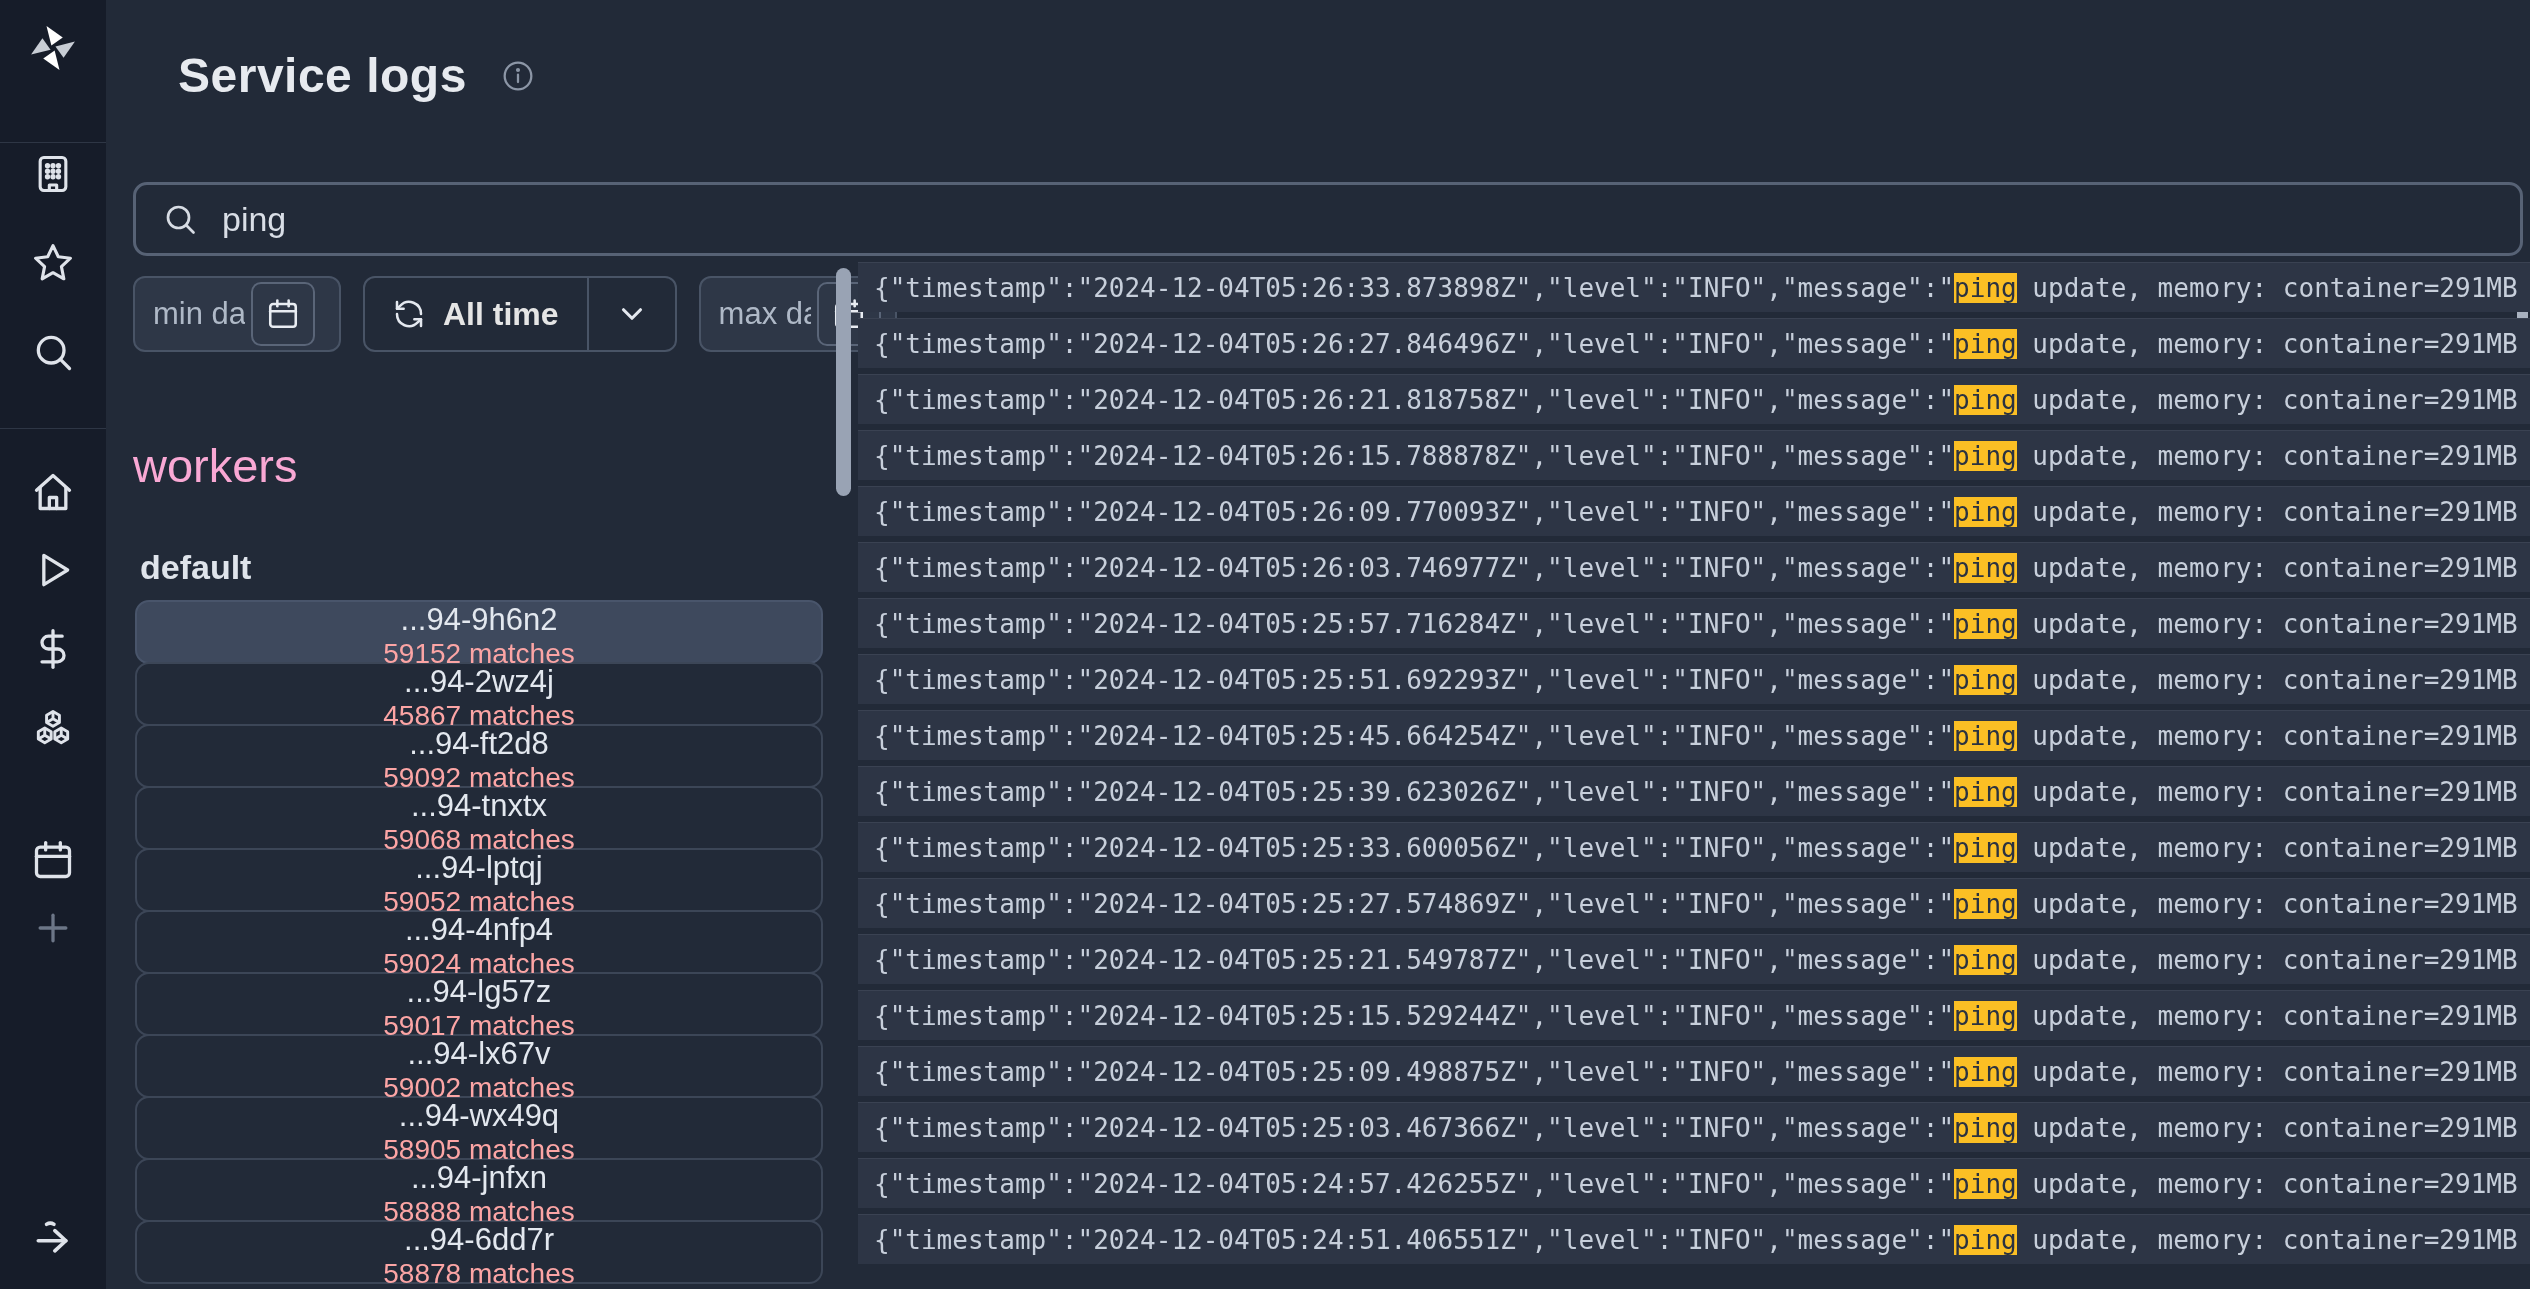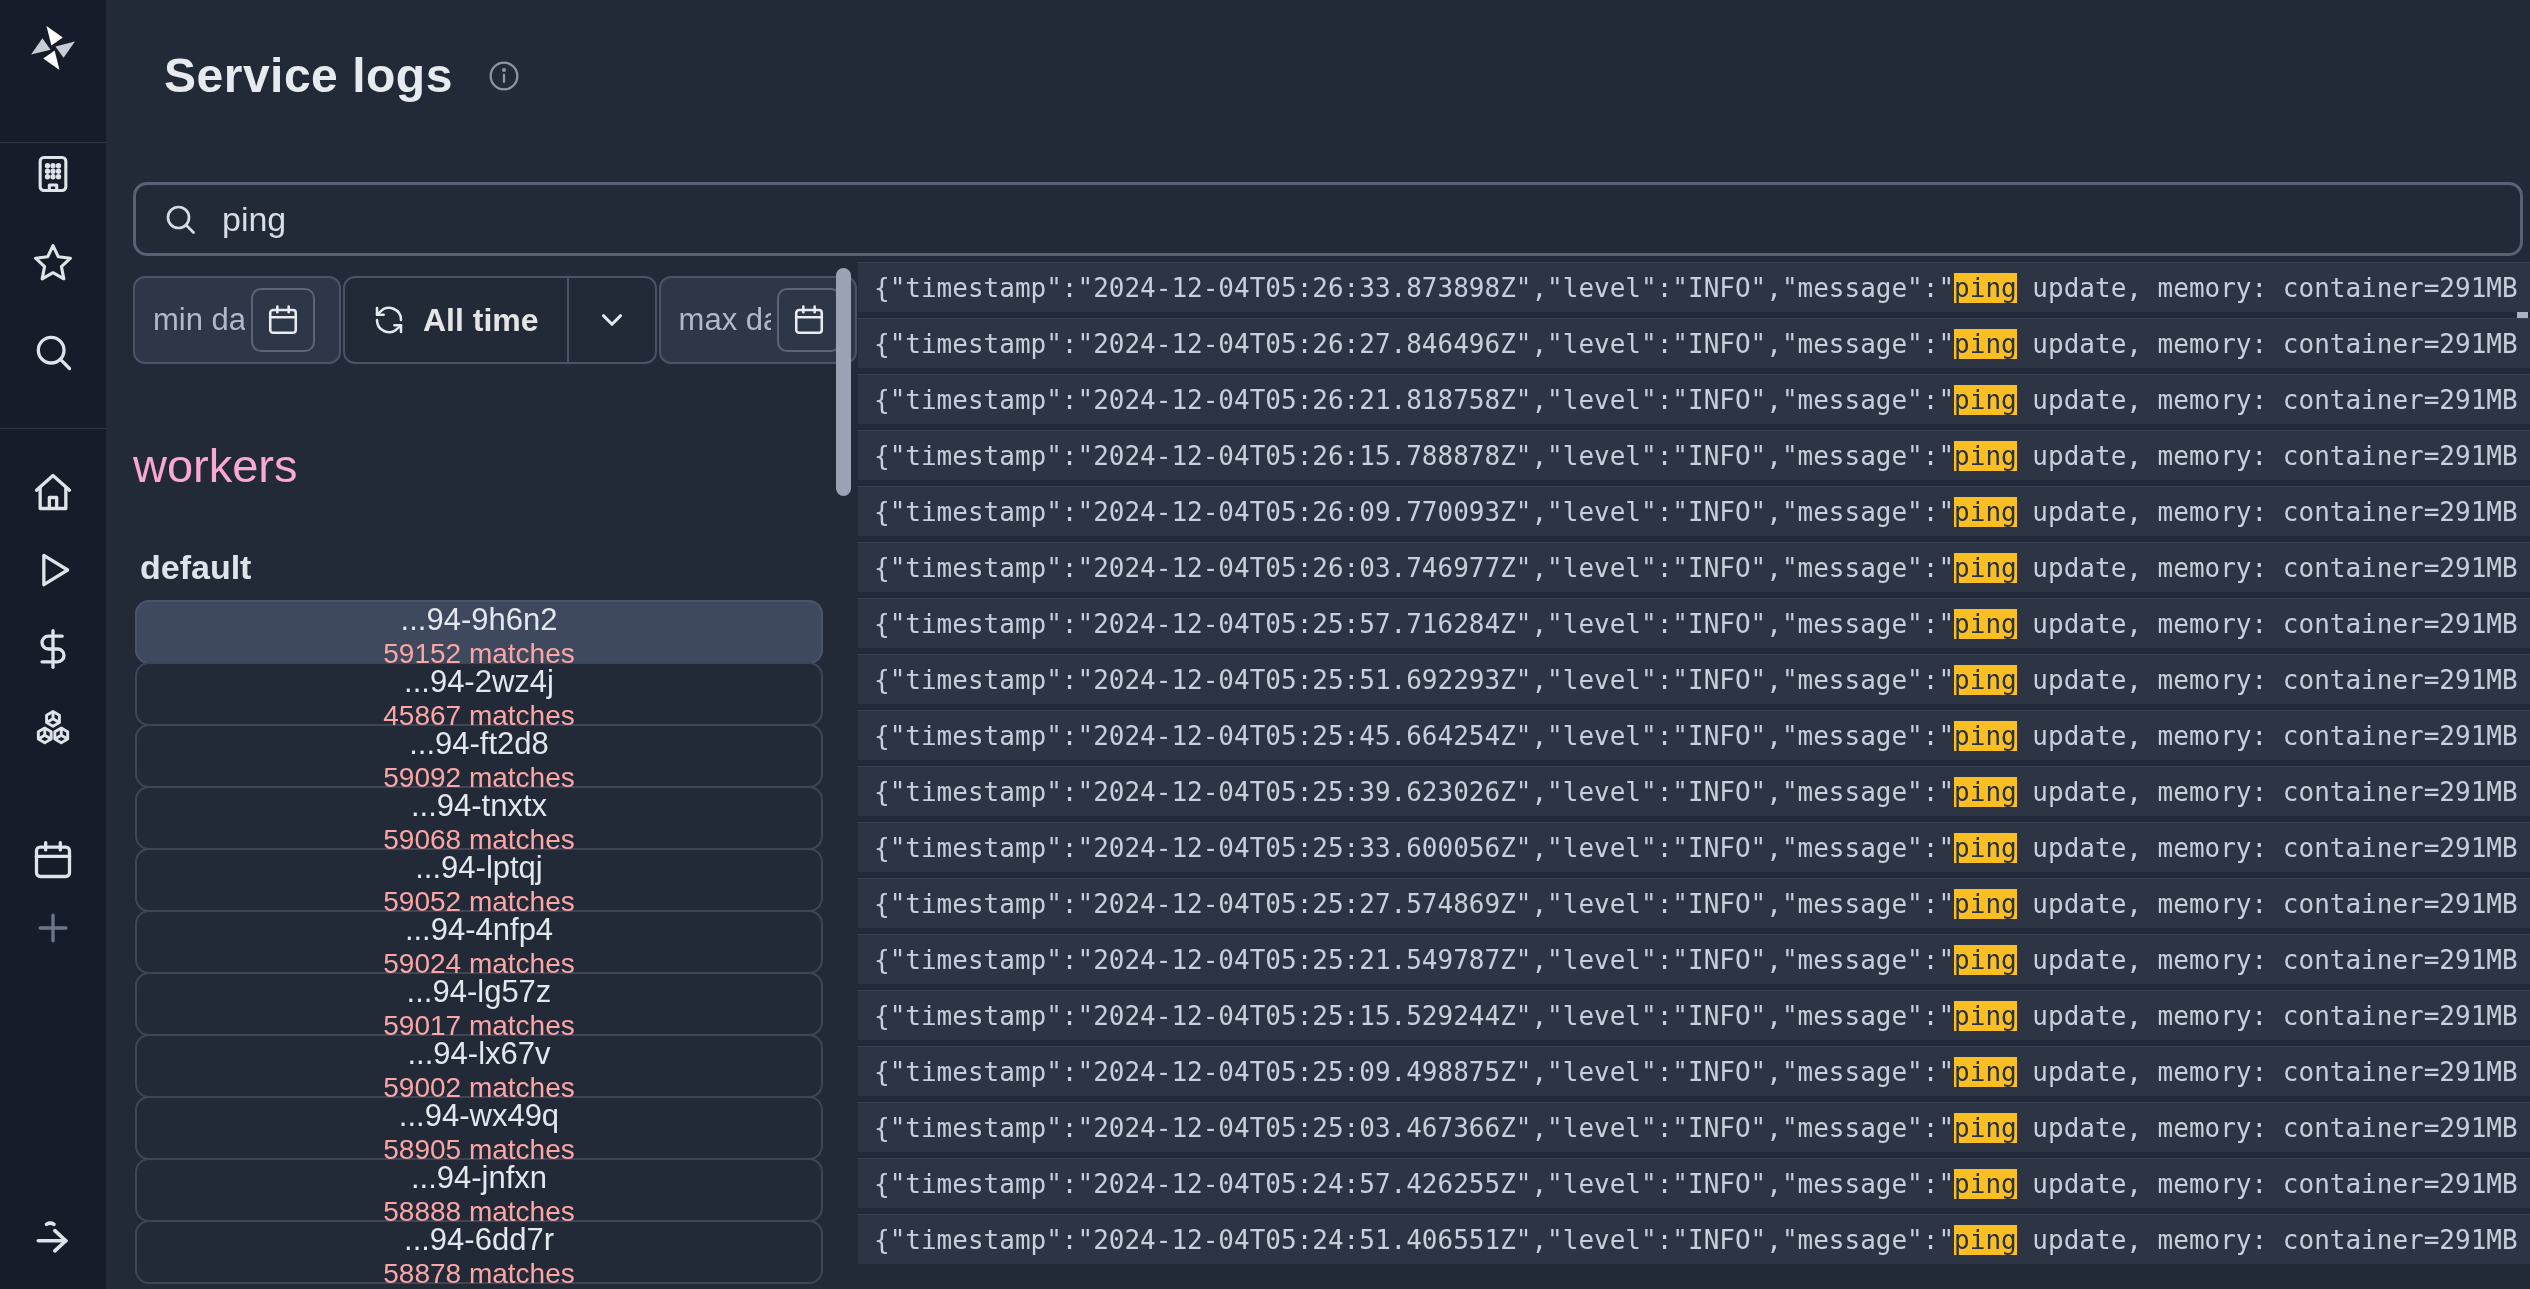--- a/index.html
+++ b/index.html
@@ -9,34 +9,34 @@
 
   
   .sidebar { position:absolute; left:0; top:0; width:106px; height:1289px; background:#161C29; }
   .sidebar .logo { position:absolute; top:22px; left:27px; width:52px; height:52px; }
   .sb-divider { position:absolute; left:0; width:106px; height:1px; background:#2E3645; }
   .sb-icon { position:absolute; left:31px; width:44px; height:44px; color:#DFE3EA; display:flex; align-items:center; justify-content:center; }
   .sb-icon svg { width:44px; height:44px; }
   .sb-icon.dim { color:#6C7687; }
 
   
-  .page-header { position:absolute; left:164px; top:48px; display:flex; align-items:center; gap:35px; }
+  .page-header { position:absolute; left:178px; top:48px; display:flex; align-items:center; gap:35px; }
   .page-title { font-size:48px; font-weight:700; color:#E7EAEF; letter-spacing:0.5px; }
   .info-icon { width:32px; height:32px; color:#8C96A6; }
 
   
   .search-bar { position:absolute; left:133px; top:182px; width:2390px; height:74px;
     border:3px solid #57627566; border-color:#576275; border-radius:14px; display:flex; align-items:center;
     padding:0 26px; gap:24px; background:transparent; }
   .search-bar svg { width:36px; height:36px; color:#D7DCE4; flex:0 0 auto; }
   .search-input { background:transparent; border:none; outline:none; color:#D9DEE6;
     font-size:34px; font-family:"Liberation Sans", sans-serif; width:100%; }
 
   
-  .filters-row { position:absolute; left:133px; top:276px; display:flex; gap:2px; height:88px; }
+  .filters-row { position:absolute; left:133px; top:276px; display:flex; gap:22px; height:76px; }
   .date-field { position:relative; border:2px solid #49546680; border-color:#495466; background:#2E3747;
     border-radius:12px; display:flex; align-items:center; padding:0 8px 0 18px; color:#AFB9C7; font-size:31px; }
   .date-field .ph { overflow:hidden; white-space:nowrap; width:92px; }
   .cal-btn { width:64px; height:64px; border:2px solid #5A6578; border-radius:10px; background:transparent;
     display:flex; align-items:center; justify-content:center; color:#E8ECF2; margin-left:6px; flex:0 0 auto; }
   .cal-btn svg { width:34px; height:34px; }
   .range-btn { display:flex; align-items:stretch; border:2px solid #49546680; border-color:#495466; border-radius:12px; background:transparent; overflow:hidden; }
   .range-main { display:flex; align-items:center; gap:18px; padding:0 28px; color:#e5e5e5; font-weight:600; font-size:32px; }
   .range-main svg { width:32px; height:32px; color:#E4E8EF; }
   .range-divider { width:2px; background:#495466; }

